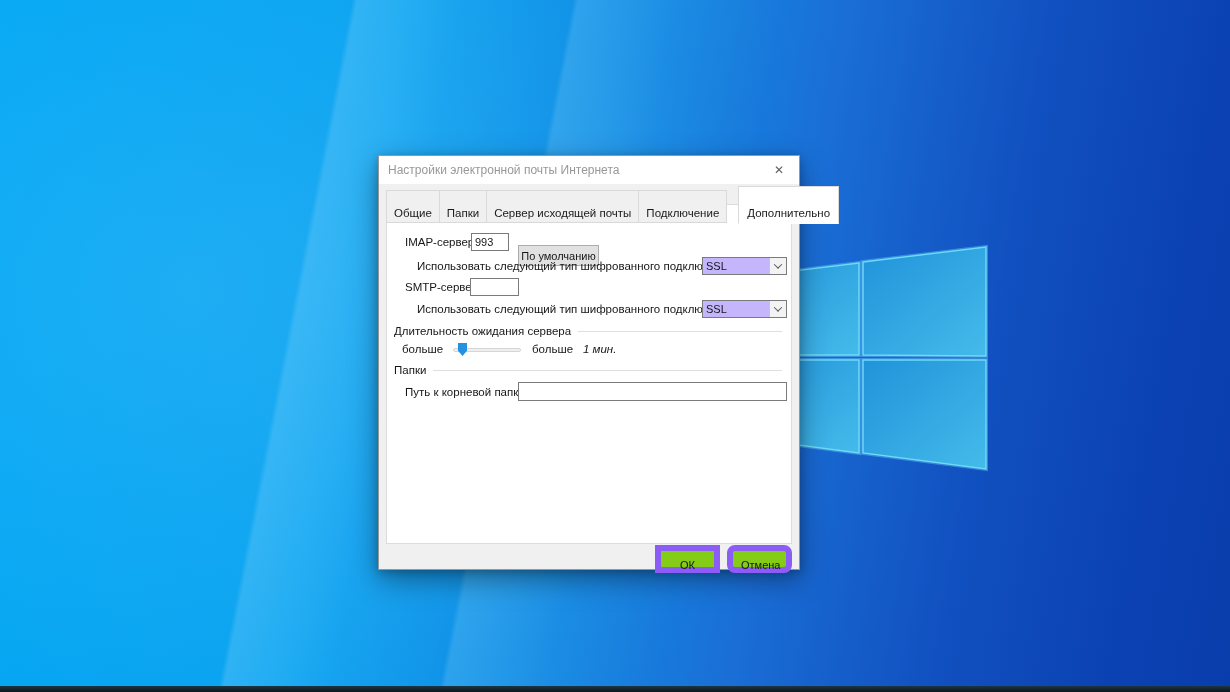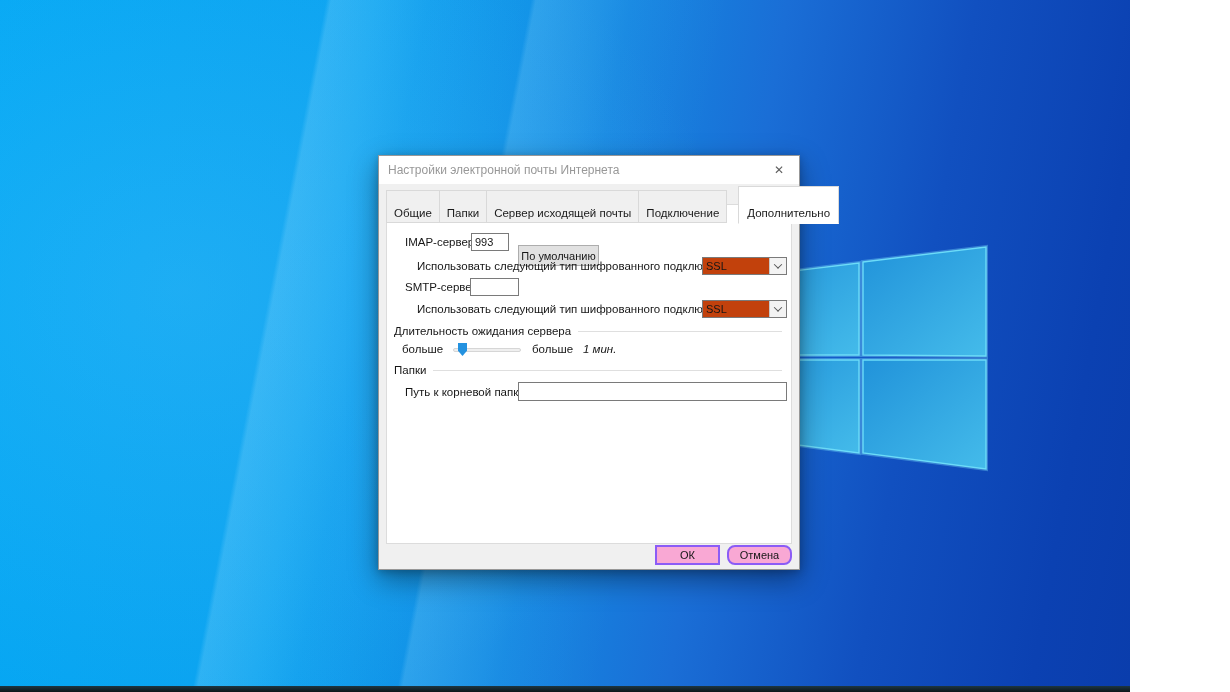--- a/index.html
+++ b/index.html
@@ -1,17 +1,17 @@
 <!DOCTYPE html>
 <html><head>
 <meta charset="utf-8">
 <style>
   html,body{margin:0;padding:0;}
   body{font-family:"Liberation Sans",sans-serif;-webkit-font-smoothing:antialiased;}
-  .stage{position:relative;width:1130px;height:692px;overflow:hidden;background:#0c59c8;}
+  .stage{position:relative;width:1230px;height:692px;overflow:hidden;background:#0c59c8;}
 
   
   .wallpaper{position:absolute;inset:0;
     background:
       radial-gradient(ellipse 900px 700px at 16% 42%, rgba(130,215,255,0.18), rgba(130,215,255,0) 62%),
       linear-gradient(101deg, rgba(255,255,255,0) 25.8%, rgba(170,230,255,0.22) 26.2%, rgba(170,230,255,0.05) 34%, rgba(255,255,255,0) 42%, rgba(175,232,255,0.18) 42.4%, rgba(175,232,255,0.04) 50%, rgba(255,255,255,0) 58%),
       linear-gradient(100deg, #04a8f4 0%, #0aa2f0 30%, #148ce4 48%, #1a6ed6 63%, #1150c0 78%, #0b41b2 92%, #0a3dac 100%);
   }
   .winlogo{position:absolute;left:0;top:0;width:1230px;height:692px;}
 
@@ -40,34 +40,34 @@
   .tabpage{position:absolute;left:7px;top:48px;width:404px;height:338px;
     background:#ffffff;border:1px solid #dcdcdc;z-index:2;}
   .tabpage *{box-sizing:border-box;}
   .gh{position:absolute;left:7px;right:9px;height:14px;display:flex;align-items:center;gap:7px;font-size:11.5px;color:#161616;white-space:nowrap;}
   .gh::after{content:"";flex:1;height:1px;background:#dfdfdf;margin-top:1px;}
   .lbl{position:absolute;height:14px;line-height:14px;font-size:11.5px;color:#161616;white-space:nowrap;}
   .tb{position:absolute;height:18px;border:1px solid #7a7a7a;background:#fff;
       font-family:"Liberation Sans",sans-serif;font-size:11px;color:#161616;padding:0 3px;outline:none;}
   .pushbtn{position:absolute;height:21px;background:#e1e1e1;border:1px solid #adadad;
       font-family:"Liberation Sans",sans-serif;font-size:11px;color:#161616;padding:0;}
-  .combo{position:absolute;width:85px;height:18px;border:1px solid #7a7a7a;background:#c2410c;display:flex;gap:8px;}
+  .combo{position:absolute;width:85px;height:18px;border:1px solid #7a7a7a;background:#c4b5fd;display:flex;gap:8px;}
   .combo-text{flex:1;font-size:11px;line-height:16px;padding-left:3px;color:#161616;}
   .combo-arrow{width:17px;background:#f3f3f3;border-left:1px solid #c6c6c6;display:flex;align-items:center;justify-content:center;}
   .chev{width:6px;height:6px;border-right:1.4px solid #555;border-bottom:1.4px solid #555;
         transform:rotate(45deg) translate(-1px,-1px);}
 
   
   .slider-track{position:absolute;left:66px;top:143px;width:68px;height:4px;background:#efefef;border:1px solid #d6d6d6;border-radius:2px;}
   .slider-thumb{position:absolute;left:71px;top:138px;width:9px;height:13px;background:#2492e0;
      clip-path:polygon(0 0,100% 0,100% 60%,50% 100%,0 60%);}
 
   
-  .footbtn{position:absolute;top:389px;width:65px;height:20px;background:#f9a8d4;border:2px solid #8b5cf6;
-     font-family:"Liberation Sans",sans-serif;font-size:11px;color:#161616;padding:0;}
+  .footbtn{position:absolute;top:389px;width:65px;height:20px;background:#84cc16;border:6px solid #8b5cf6;
+     font-family:"Liberation Sans",sans-serif;font-size:11px;color:#161616;padding:8px;}
   .footbtn.ok{left:276px;}
   .footbtn.cancel{left:348px;border-radius:8px;}
 </style>
 </head>
 <body>
 
 <div class="stage">
 
   <div class="wallpaper">
     <svg class="winlogo" viewBox="0 0 1230 692">

